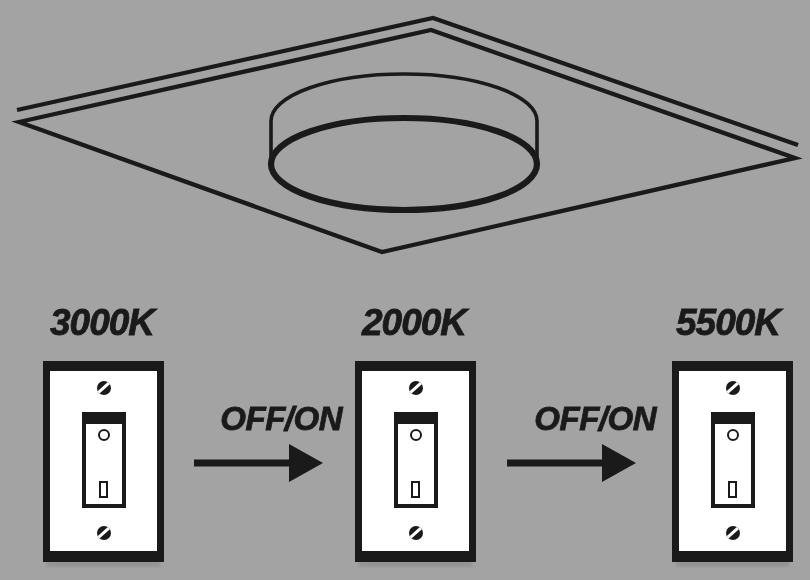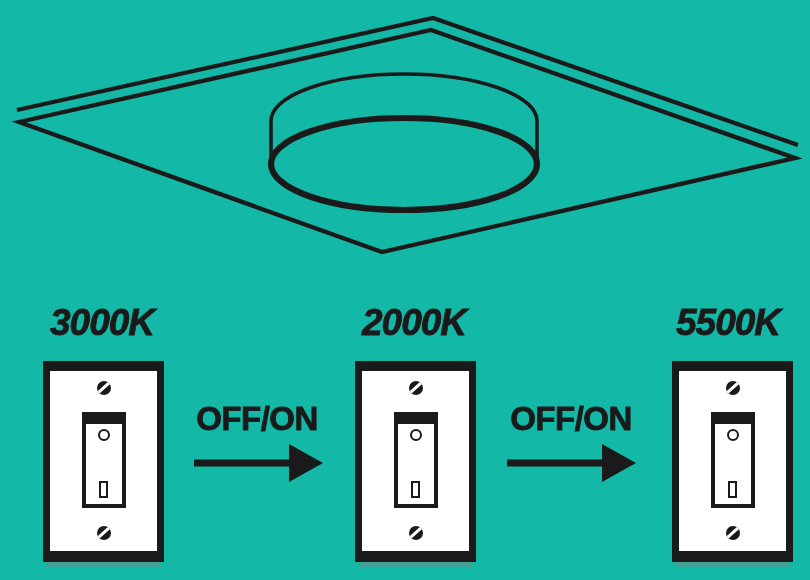--- a/index.html
+++ b/index.html
@@ -1,21 +1,21 @@
 <!DOCTYPE html>
 <html><head>
 <meta charset="utf-8">
 <style>
   html, body { margin: 0; padding: 0; }
   body { font-family: "Liberation Sans", sans-serif; }
   .stage {
     position: relative;
     width: 810px;
     height: 580px;
-    background: #14b8a6;
+    background: #a3a3a3;
     overflow: hidden;
     --ink: #1a1a1a;
   }
   .ceiling-svg { position: absolute; left: 0; top: 0; }
 
   
   .temp-label {
     position: absolute;
     top: 303px;
     width: 180px;
@@ -103,21 +103,22 @@
     box-sizing: border-box;
     border: 2.4px solid var(--ink);
     background: #fff;
   }
 
   
   .offon-label {
     position: absolute;
     top: 400px;
     width: 170px;
-    text-align: center;
+    text-align: right;
+    font-style: italic;
     font-weight: 800;
     font-size: 33px;
     line-height: 38px;
     letter-spacing: -0.5px;
     color: var(--ink);
     -webkit-text-stroke: 0.8px var(--ink);
     white-space: nowrap;
   }
   .arrow-svg { position: absolute; top: 443px; }
 </style>

